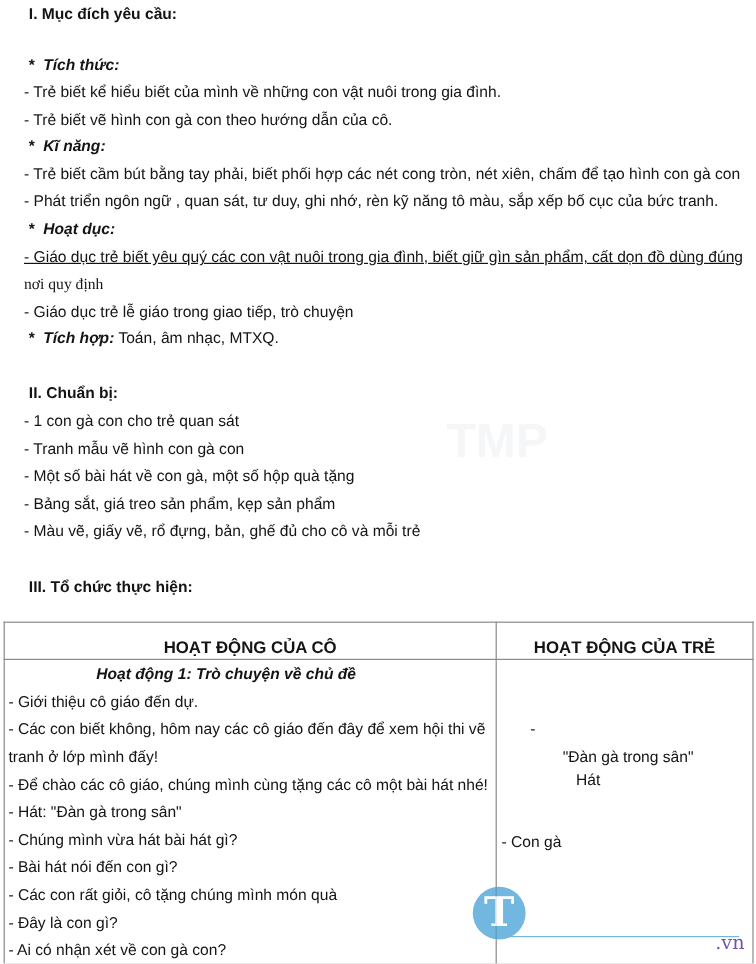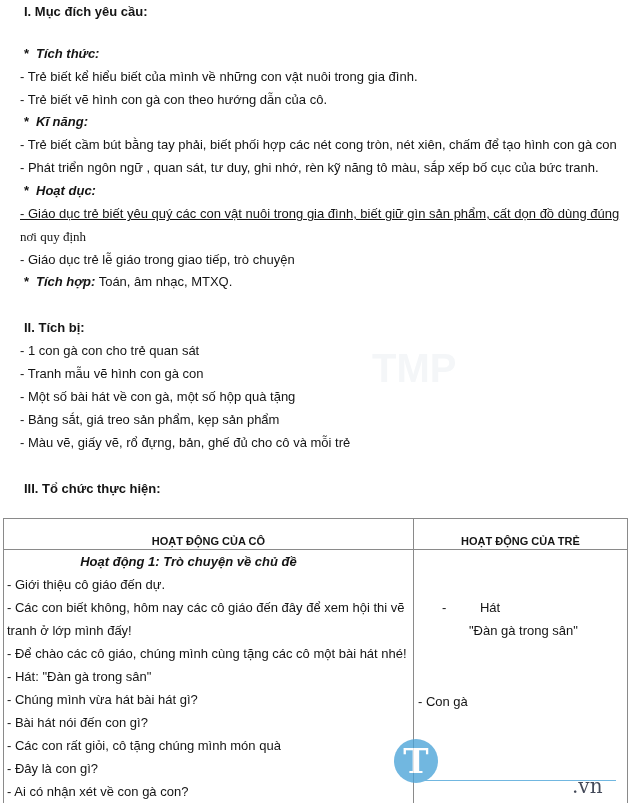--- a/index.html
+++ b/index.html
@@ -72,21 +72,21 @@
       border-left: 1px solid #8a8a8a;
       border-right: 1px solid #8a8a8a;
       padding: 0;
       vertical-align: top;
     }
     table.plan tr.head th {
       border-top: 1px solid #8a8a8a;
       border-bottom: 1px solid #8a8a8a;
       height: 31px;
       font-weight: bold;
-      font-size: 11px;
+      font-size: 14px;
       text-align: center;
       vertical-align: bottom;
       padding-bottom: 2px;
       box-sizing: border-box;
     }
     table.plan tr.last td {
       border-bottom: 2px solid #8a8a8a;
     }
     .col-co { width: 409px; }
     .col-tre { width: 214px; }
@@ -156,25 +156,25 @@
     .logo .underline {
       position: absolute;
       left: 22px;
       top: 45px;
       width: 200px;
       height: 1px;
       background: #4aa3d8;
     }
     .logo .tld {
       position: absolute;
-      left: 178px;
+      left: 202px;
       top: 40px;
       font-family: "DejaVu Serif", serif;
-      font-size: 20px;
-      color: #0f172a;
+      font-size: 16px;
+      color: #4c1d95;
       line-height: 22px;
     }
   </style>
 </head>
 <body>
 
 <div class="wm-faint" style="left:372px; top:346px; font-size:40px;">TMP</div>
 
 <div class="doc">
 
@@ -196,21 +196,21 @@
     <span class="star">*</span><span>Hoạt dục:</span>
   </div>
   <div class="line item" style="top:206px;text-decoration:underline;">- Giáo dục trẻ biết yêu quý các con vật nuôi trong gia đình, biết giữ gìn sản phẩm, cất dọn đồ dùng đúng</div>
   <div class="line item" style="top:229px;font-family:Liberation Serif, serif;">nơi quy định</div>
   <div class="line item" style="top:252px;">- Giáo dục trẻ lễ giáo trong giao tiếp, trò chuyện</div>
 
   <div class="line sub" style="top:274px;">
     <span class="star">*</span><span>Tích hợp:</span><span class="plain"> Toán, âm nhạc, MTXQ.</span>
   </div>
 
-  <div class="line heading" style="top:320px;">II. Tích bị:</div>
+  <div class="line heading" style="top:320px;">II. Chuẩn bị:</div>
   <div class="line item" style="top:343px;">- 1 con gà con cho trẻ quan sát</div>
   <div class="line item" style="top:366px;">- Tranh mẫu vẽ hình con gà con</div>
   <div class="line item" style="top:389px;">- Một số bài hát về con gà, một số hộp quà tặng</div>
   <div class="line item" style="top:412px;">- Bảng sắt, giá treo sản phẩm, kẹp sản phẩm</div>
   <div class="line item" style="top:435px;">- Màu vẽ, giấy vẽ, rổ đựng, bản, ghế đủ cho cô và mỗi trẻ</div>
 
   <div class="line heading" style="top:481px;">III. Tổ chức thực hiện:</div>
 </div>
 
 <table class="plan">
@@ -234,21 +234,21 @@
         <div class="cell-line">- Đây là con gì?</div>
         <div class="cell-line">- Ai có nhận xét về con gà con?</div>
       </div>
     </td>
     <td class="col-tre">
       <div class="cell-lines">
         <div class="tre-line"></div>
         <div class="tre-line"></div>
         <div class="tre-line">
           <span style="position:absolute; left:28px;">-</span>
-          <span style="position:absolute; left:66px;">Hát</span>
+          <span style="position:absolute; left:66px;margin-top:42px;">Hát</span>
         </div>
         <div class="tre-line">
           <span style="position:absolute; left:55px;">"Đàn gà trong sân"</span>
         </div>
         <div class="tre-line"></div>
         <div class="tre-line">
           <span style="position:absolute; left:4px;margin-top:25px;">- Con gà</span>
         </div>
         <div class="tre-line"></div>
         <div class="tre-line"></div>

